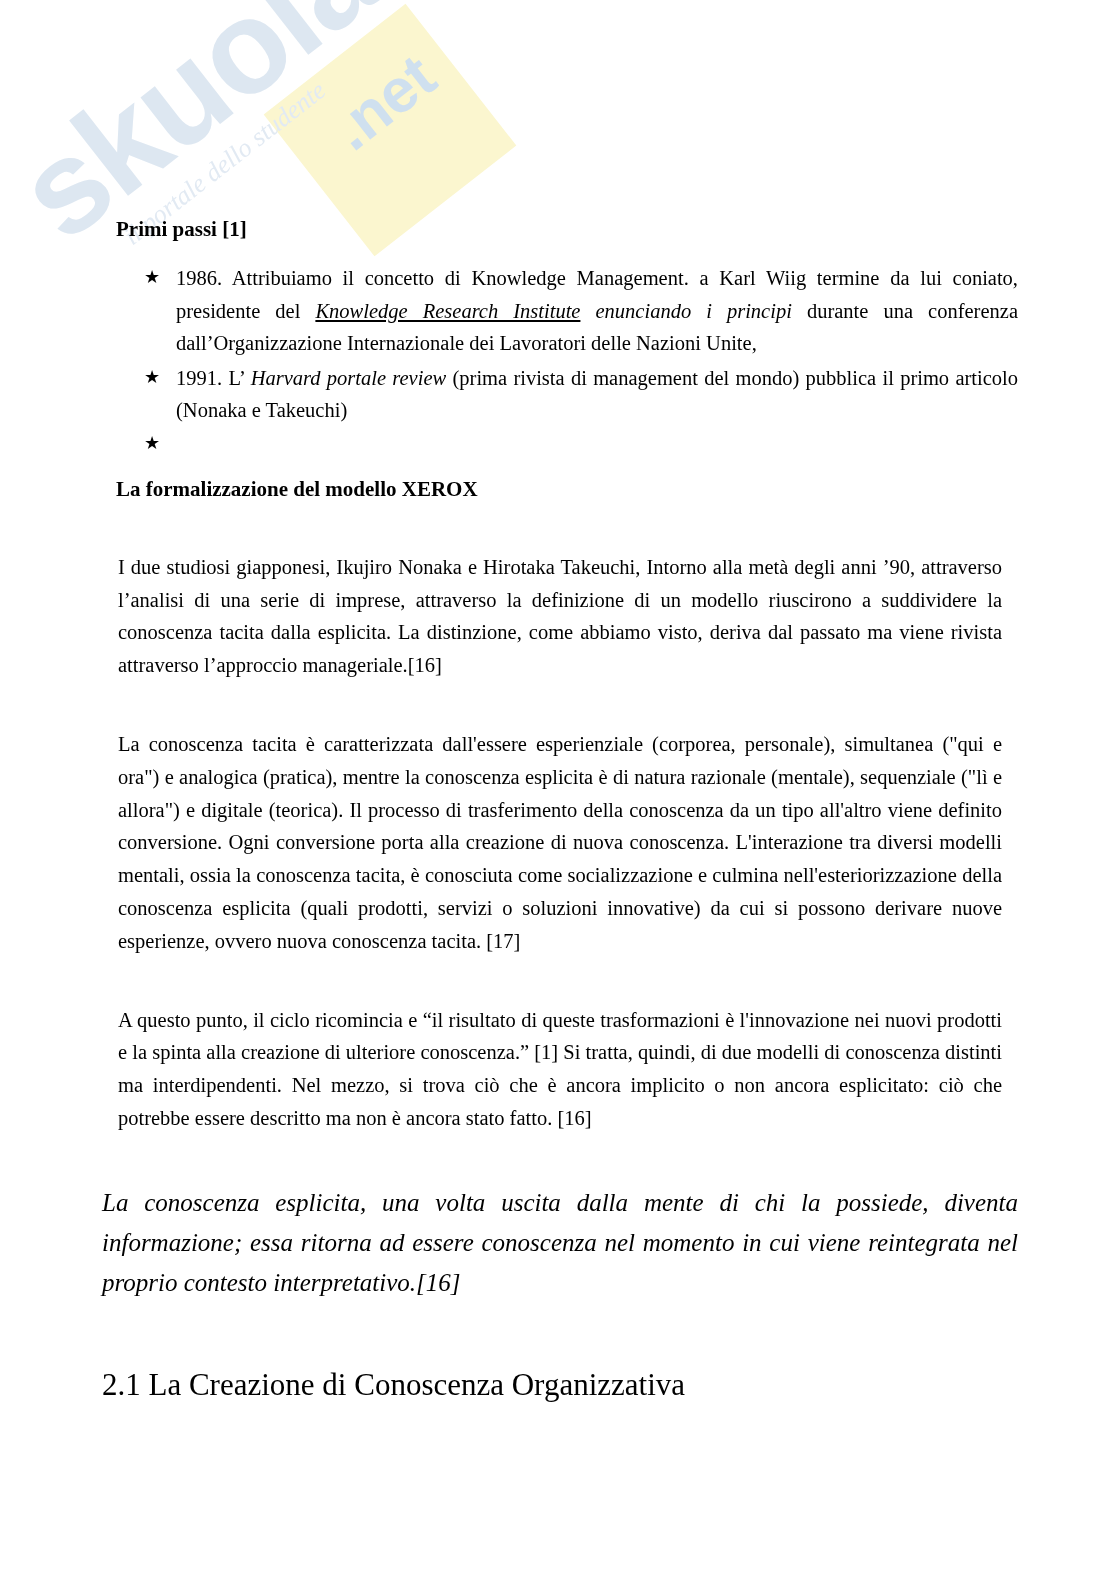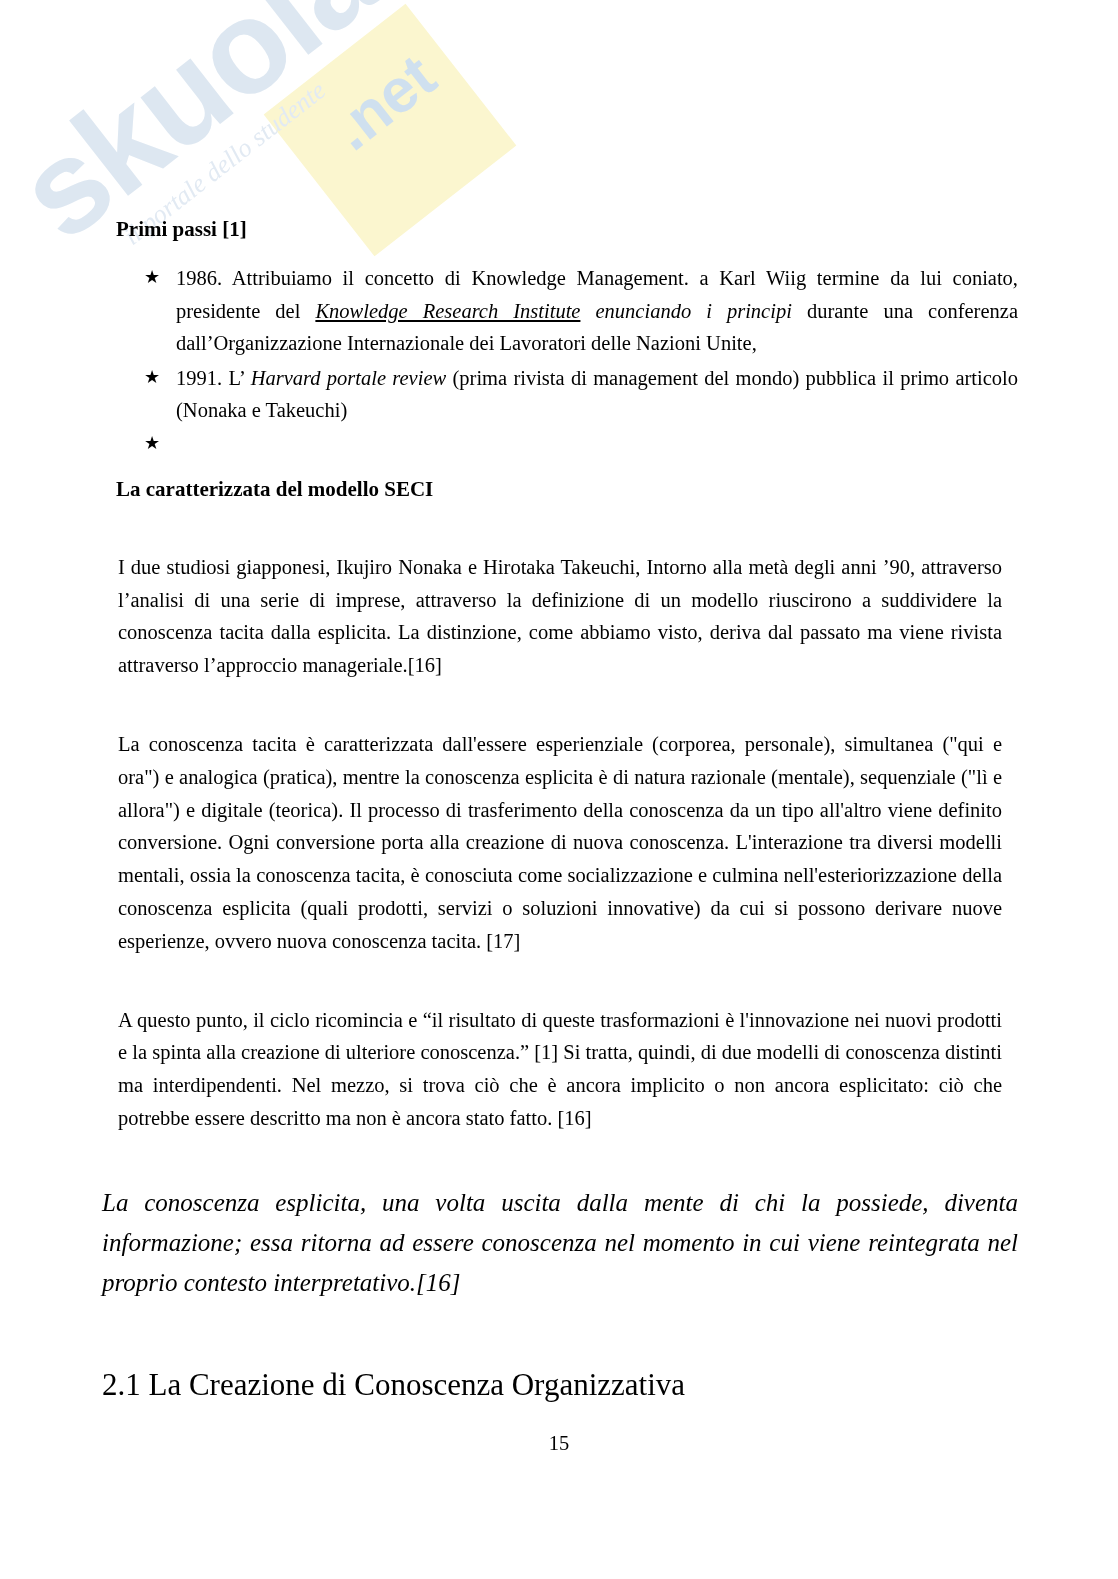--- a/index.html
+++ b/index.html
@@ -176,27 +176,26 @@
         <span class="star">★</span><span>1986. Attribuiamo il concetto di Knowledge Management. a Karl Wiig termine da lui coniato, presidente del </span><span class="u-i">Knowledge Research Institute</span><span class="i"> enunciando i principi</span><span> durante una conferenza dall’Organizzazione Internazionale dei Lavoratori delle Nazioni Unite,</span>
       </li>
       <li>
         <span class="star">★</span><span>1991. L’ </span><span class="i">Harvard portale review</span><span> (prima rivista di management del mondo) pubblica il primo articolo (Nonaka e Takeuchi)</span>
       </li>
       <li>
         <span class="star">★</span>
       </li>
     </ul>
 
-    <p id="heading-seci" class="section-heading">La caratterizzata del modello SECI</p>
+    <p id="heading-seci" class="section-heading">La formalizzazione del modello XEROX</p>
 
     <p class="body">I due studiosi giapponesi, Ikujiro Nonaka e Hirotaka Takeuchi, Intorno alla metà degli anni ’90, attraverso l’analisi di una serie di imprese, attraverso la definizione di un modello riuscirono a suddividere la conoscenza tacita dalla esplicita. La distinzione, come abbiamo visto, deriva dal passato ma viene rivista attraverso l’approccio manageriale.[16]</p>
     <p class="body">La conoscenza tacita è caratterizzata dall'essere esperienziale (corporea, personale), simultanea ("qui e ora") e analogica (pratica), mentre la conoscenza esplicita è di natura razionale (mentale), sequenziale ("lì e allora") e digitale (teorica). Il processo di trasferimento della conoscenza da un tipo all'altro viene definito conversione. Ogni conversione porta alla creazione di nuova conoscenza. L'interazione tra diversi modelli mentali, ossia la conoscenza tacita, è conosciuta come socializzazione e culmina nell'esteriorizzazione della conoscenza esplicita (quali prodotti, servizi o soluzioni innovative) da cui si possono derivare nuove esperienze, ovvero nuova conoscenza tacita. [17]</p>
     <p class="body">A questo punto, il ciclo ricomincia e “il risultato di queste trasformazioni è l'innovazione nei nuovi prodotti e la spinta alla creazione di ulteriore conoscenza.” [1] Si tratta, quindi, di due modelli di conoscenza distinti ma interdipendenti. Nel mezzo, si trova ciò che è ancora implicito o non ancora esplicitato: ciò che potrebbe essere descritto ma non è ancora stato fatto. [16]</p>
 
     <p class="quote">La conoscenza esplicita, una volta uscita dalla mente di chi la possiede, diventa informazione; essa ritorna ad essere conoscenza nel momento in cui viene reintegrata nel proprio contesto interpretativo.[16]</p>
 
     <h1 class="chapter">2.1 La Creazione di Conoscenza Organizzativa</h1>
 
   </div>
 
-  <div class="page-number">15</div>
 
 </div>
 
 </body></html>

